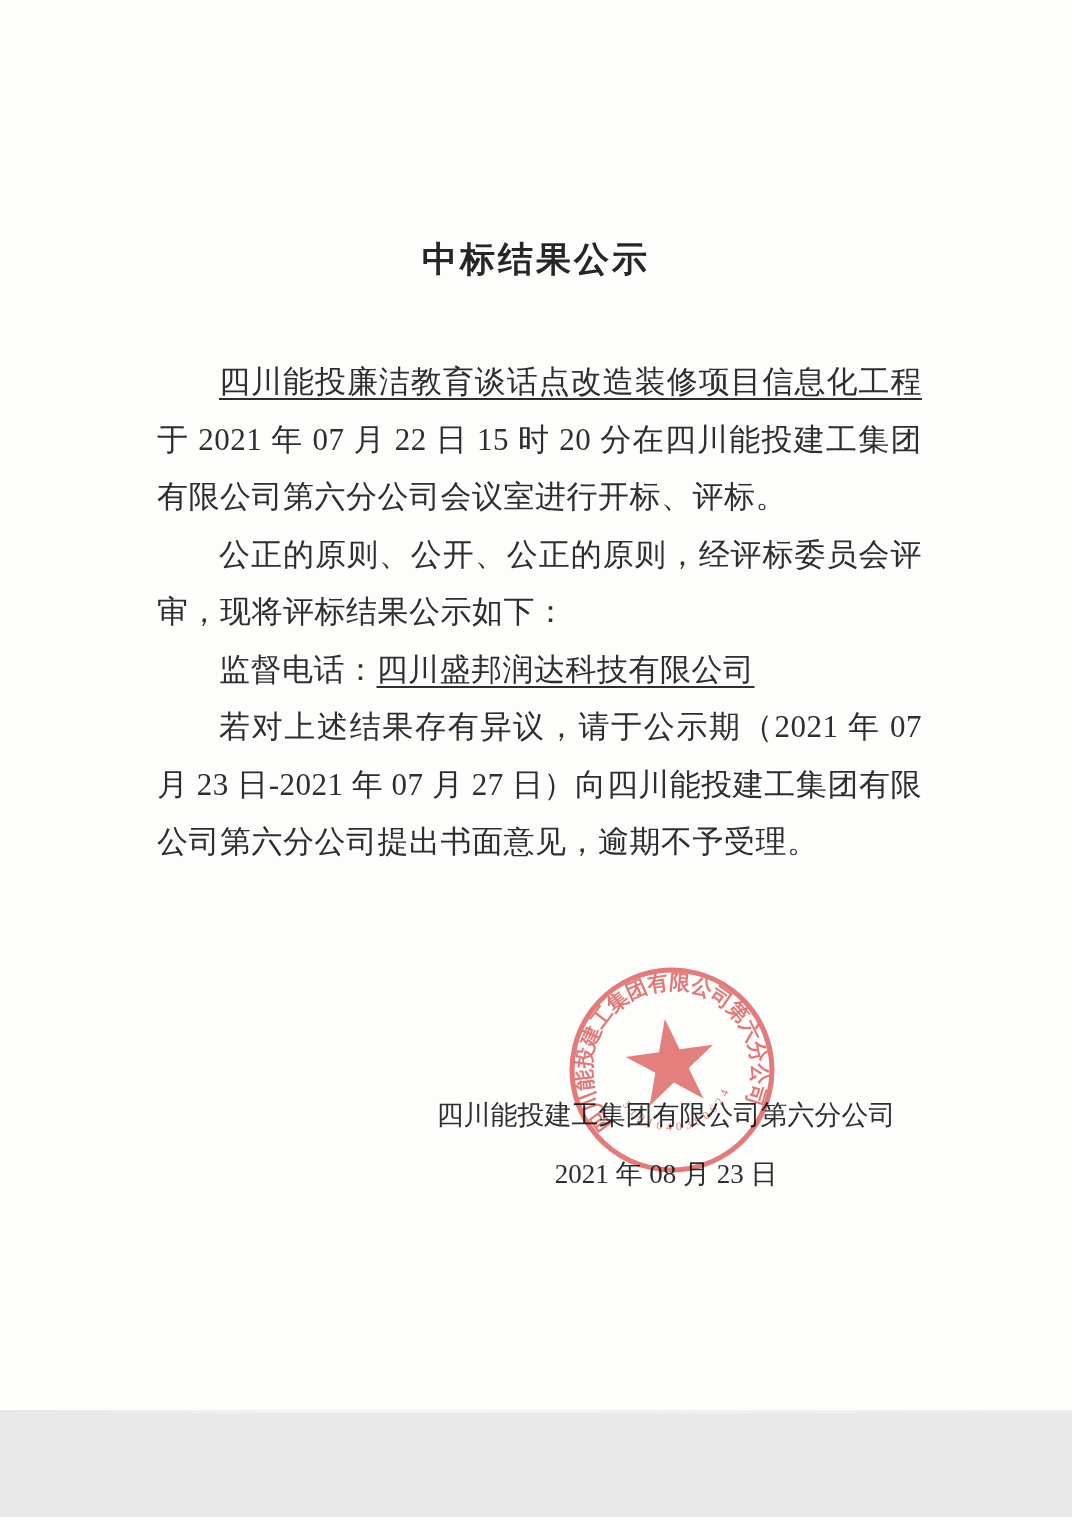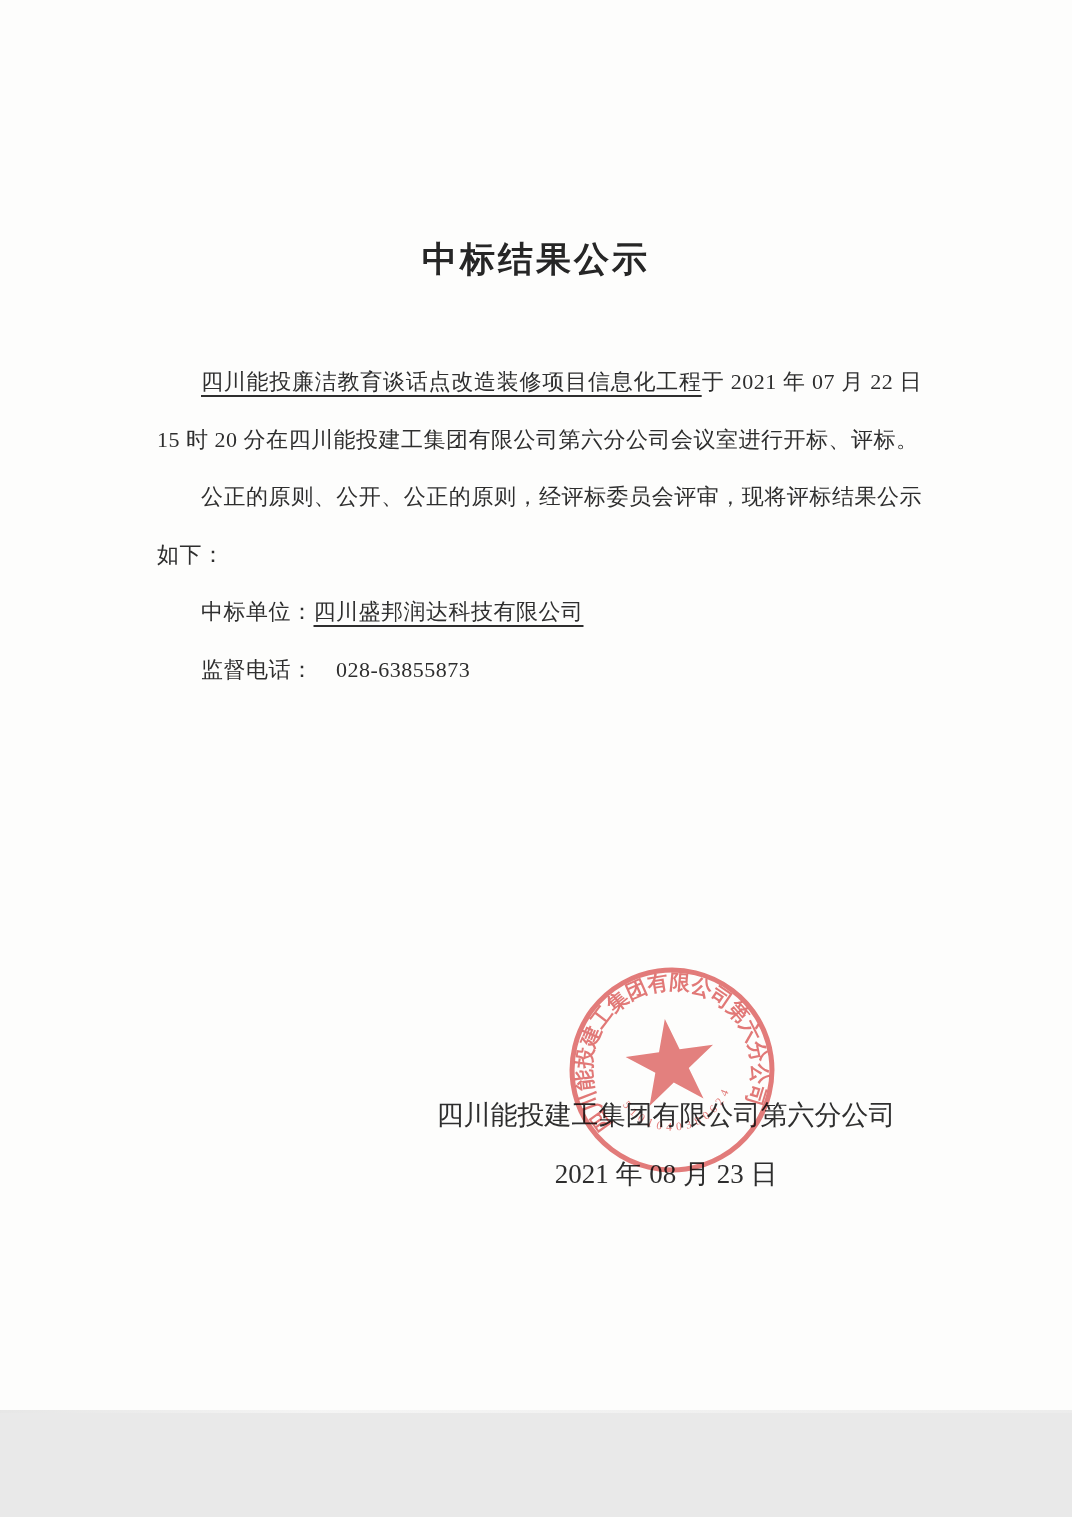--- a/index.html
+++ b/index.html
@@ -22,21 +22,21 @@
     letter-spacing: 3px;
     color: #262626;
   }
   .body {
     padding: 70px 150px 0 157px;
   }
   .body p {
     margin: 0;
     text-indent: 2em;
     text-align: justify;
-    font-size: 22px;
+    font-size: 31px;
     line-height: 57.5px;
     letter-spacing: 0.5px;
   }
   .seg-underline {
     text-decoration: underline;
     text-decoration-thickness: 1.5px;
     text-underline-offset: 6px;
   }
   .signature {
     position: absolute;
@@ -70,22 +70,22 @@
 </head>
 <body>
 
 <div class="page">
 
   <h1 class="title">中标结果公示</h1>
 
   <div class="body">
       <p><span class="seg-underline">四川能投廉洁教育谈话点改造装修项目信息化工程</span><span>于 2021 年 07 月 22 日 15 时 20 分在四川能投建工集团有限公司第六分公司会议室进行开标、评标。</span></p>
       <p><span>公正的原则、公开、公正的原则，经评标委员会评审，现将评标结果公示如下：</span></p>
-      <p><span>中标单位：</span><span class="seg-underline">四川盛邦润达科技有限公司</span></p>
-      <p><span>监督电话：　028-63855873</span></p>
+      <p><span>监督电话：</span><span class="seg-underline">四川盛邦润达科技有限公司</span></p>
+      <p><span>若对上述结果存有异议，请于公示期（2021 年 07 月 23 日-2021 年 07 月 27 日）向四川能投建工集团有限公司第六分公司提出书面意见，逾期不予受理。</span></p>
     </div>
 
   <div class="signature">
     <div>四川能投建工集团有限公司第六分公司</div>
     <div>2021 年 08 月 23 日</div>
   </div>
 
   <svg class="seal" viewBox="0 0 210 210">
     <circle cx="105" cy="105" r="99" fill="none" stroke="#dd5a58" stroke-width="5" opacity="0.9"></circle>
     <polygon points="105,54 115.3,85.8 148.7,85.8 121.7,105.4 132,137.2 105,117.6 78,137.2 88.3,105.4 61.3,85.8 94.7,85.8" fill="#dd5a58" opacity="0.88"></polygon>

